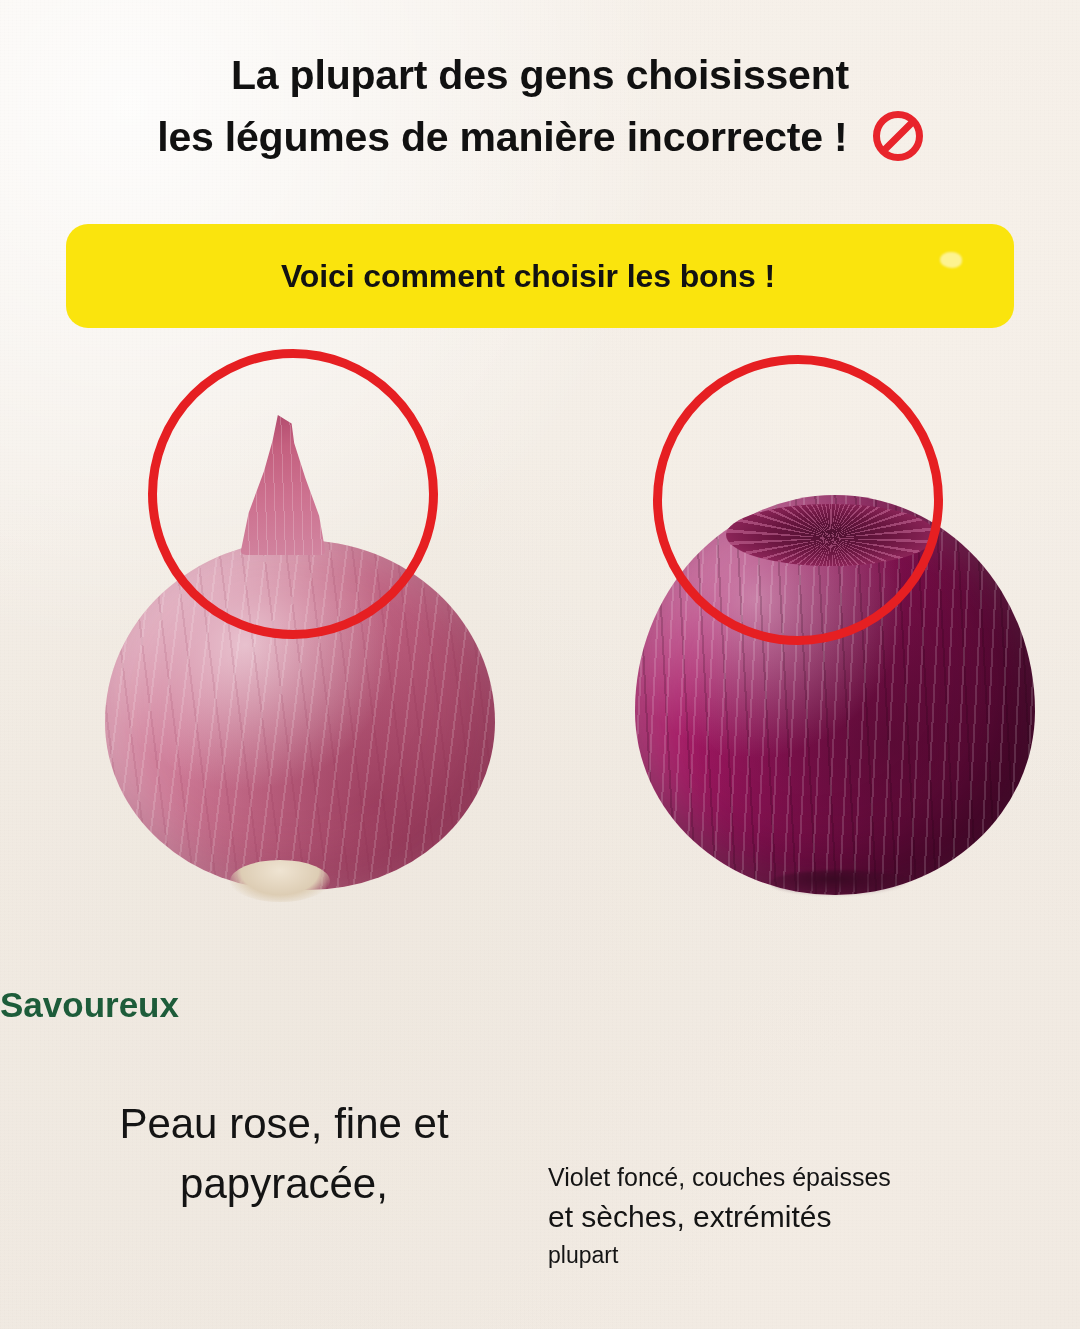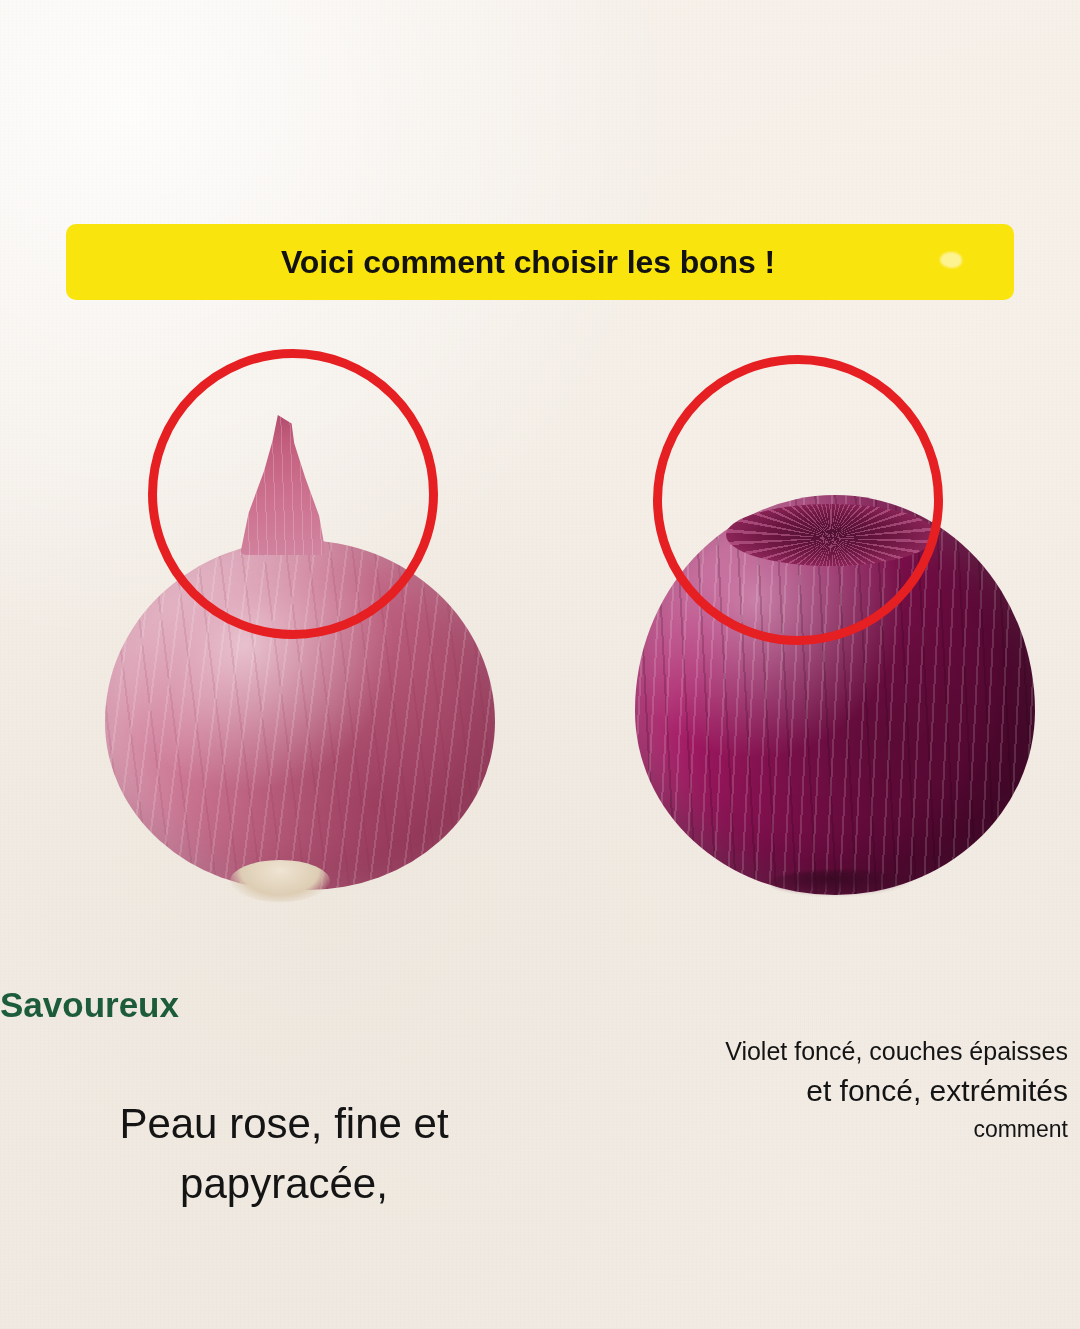--- a/index.html
+++ b/index.html
@@ -79,23 +79,23 @@
     transform: rotate(-45deg);
     border-radius: 1px;
   }
 
   
   .banner {
     position: absolute;
     top: 224px;
     left: 66px;
     width: 948px;
-    height: 76px;
+    height: 104px;
     background: #fae40d;
-    border-radius: 10px;
+    border-radius: 22px;
     display: flex;
     align-items: center;
     justify-content: center;
   }
   .banner-text {
     color: #121212;
     font-size: 32px;
     font-weight: 700;
     letter-spacing: -0.1px;
     transform: translateX(-12px);
@@ -270,35 +270,43 @@
   .caption.left {
     left: 14px;
     top: 1094px;
     width: 540px;
     text-align: center;
     font-size: 42px;
     line-height: 1.42;
   }
   .caption.right {
     left: 548px;
-    top: 1034px;
+    top: 1160px;
     width: 520px;
-    text-align: right;
+    text-align: left;
   }
   .caption.right .l1 { display: block; font-size: 25px; line-height: 1.4; }
   .caption.right .l2 { display: block; font-size: 30px; line-height: 1.45; }
   .caption.right .l3 { display: block; font-size: 23px; line-height: 1.45; }
 </style>
 </head>
 <body>
 
 <div class="page">
   <div class="grain"></div>
 
   <div class="headline">
+    <span class="headline-line">La plupart des gens choisissent</span>
+    <span class="headline-line">
+      <span>les légumes de manière incorrecte !</span>
+      <span class="no-sign">
+        <span class="ring"></span>
+        <span class="bar"></span>
+      </span>
+    </span>
   </div>
 
   <div class="banner">
     <span class="banner-text">Voici comment choisir les bons !</span>
     <span class="banner-smudge"></span>
   </div>
 
   <div class="compare">
 
     <div class="col left">
@@ -326,17 +334,17 @@
   </div>
 
   <div class="verdict left">Savoureux</div>
 
   <div class="caption left">
     <span>Peau rose, fine et papyracée,</span><br>
   </div>
 
   <div class="caption right">
     <span class="l1">Violet foncé, couches épaisses</span>
-    <span class="l2">et foncé, extrémités</span>
-    <span class="l3">comment</span>
+    <span class="l2">et sèches, extrémités</span>
+    <span class="l3">plupart</span>
   </div>
 
 </div>
 
 </body></html>

